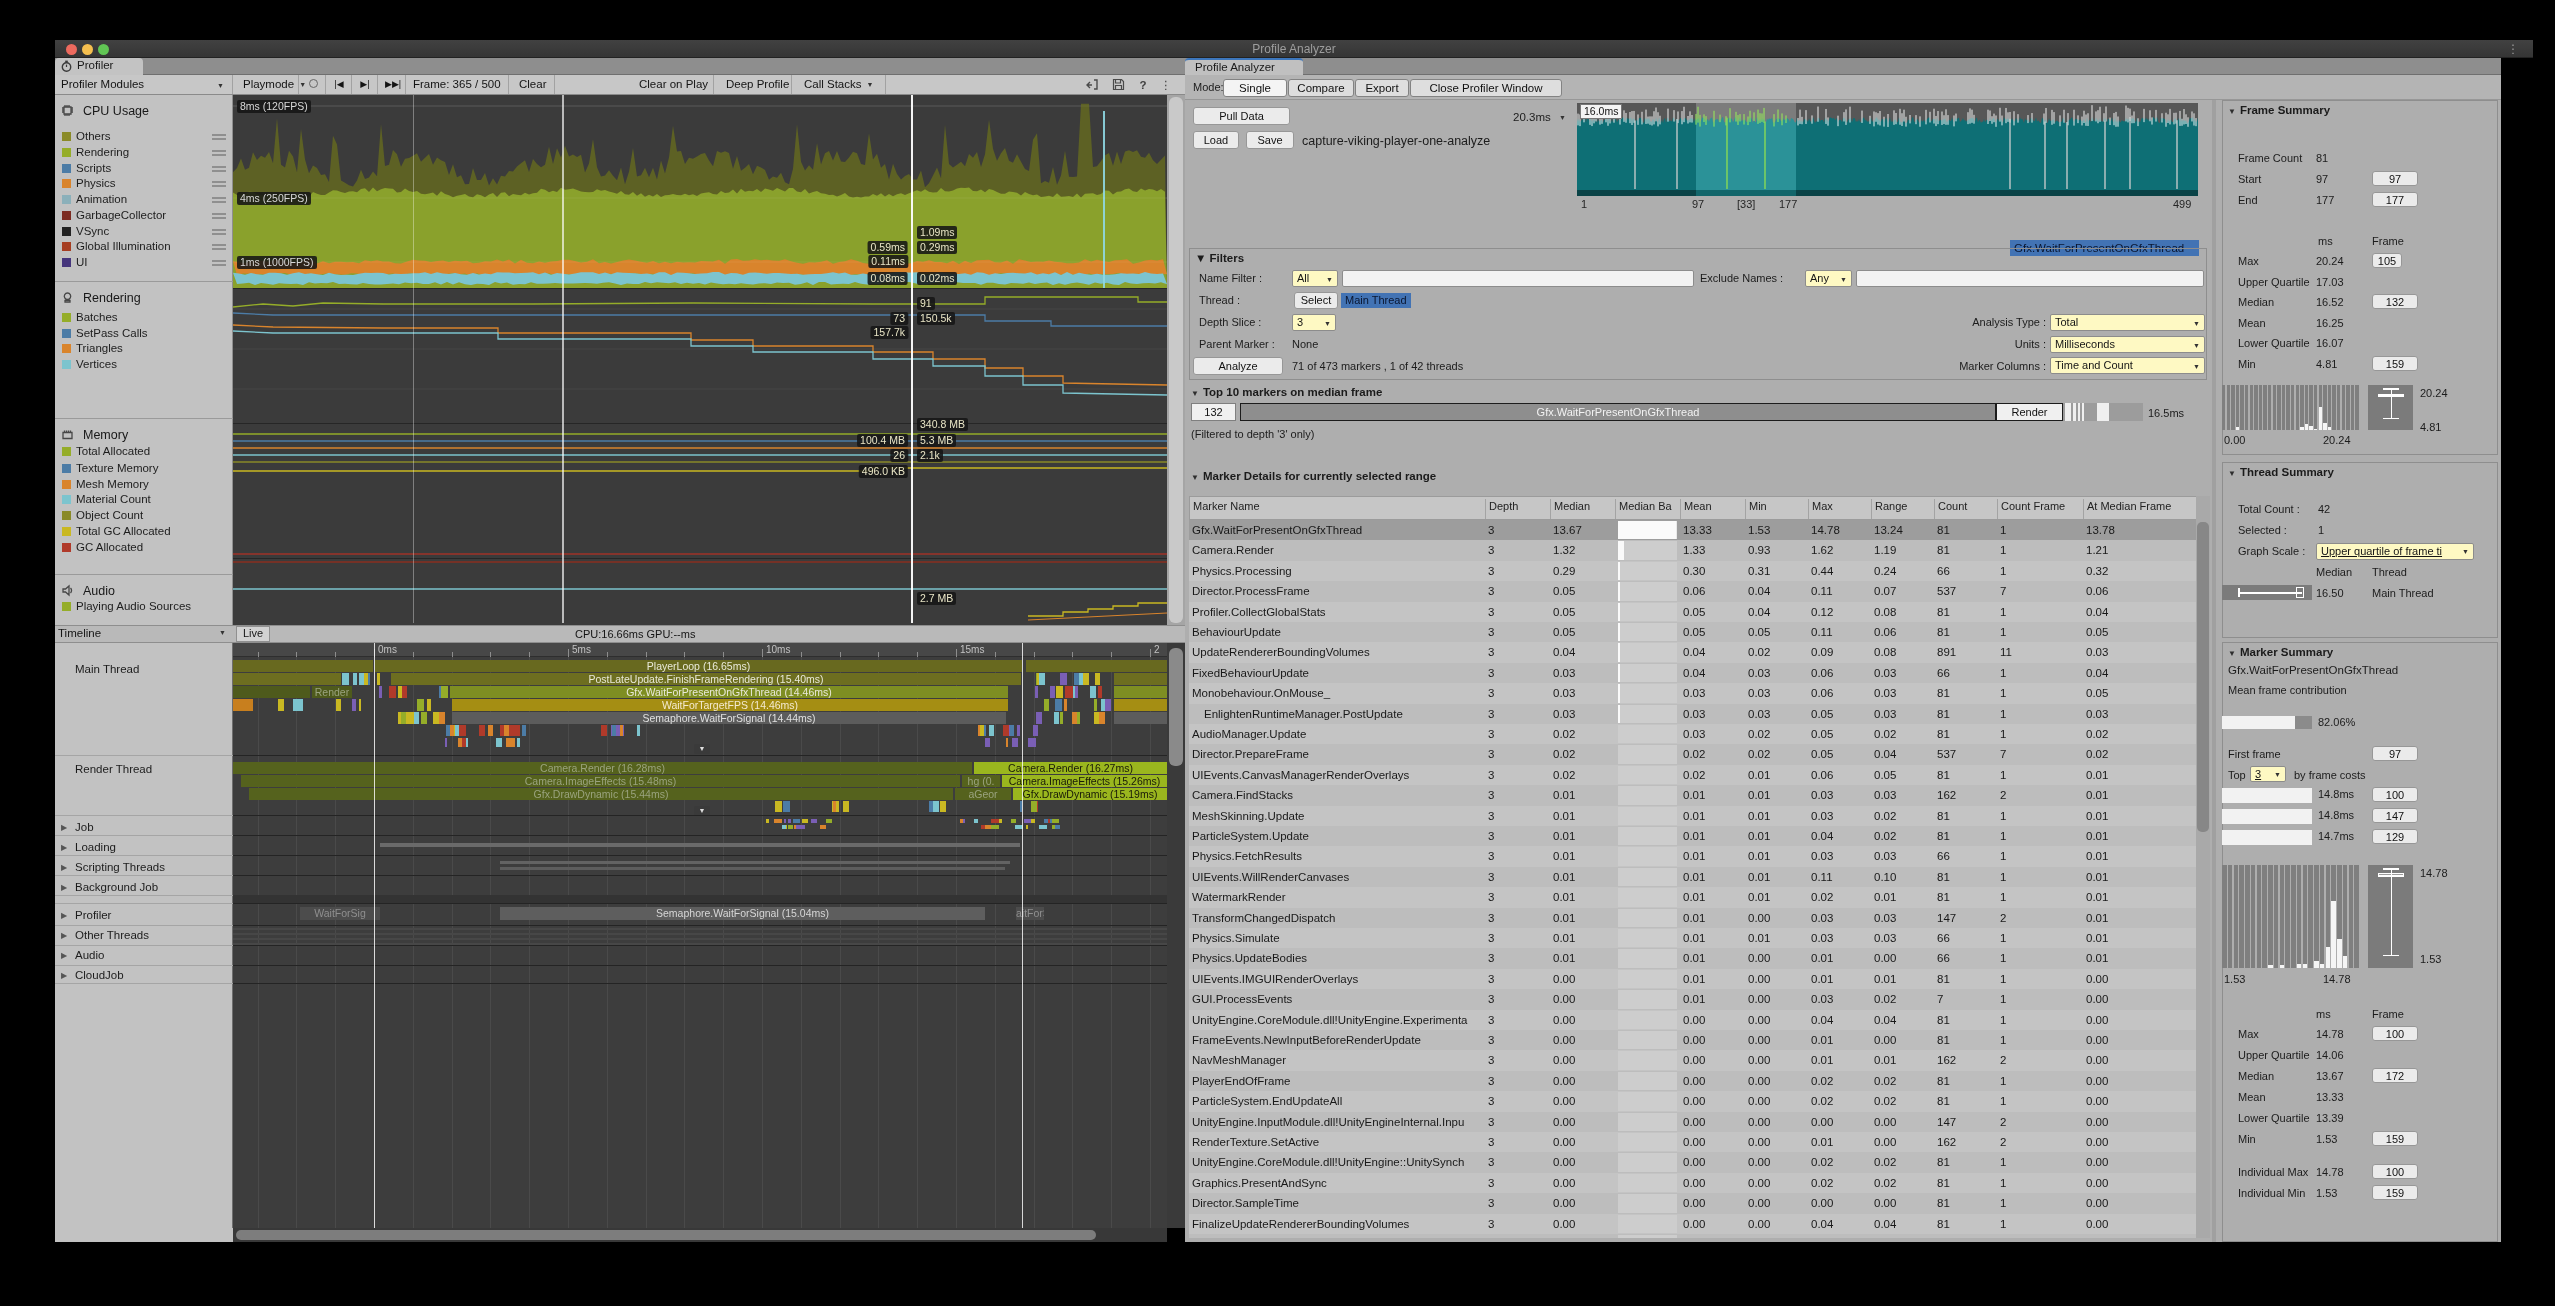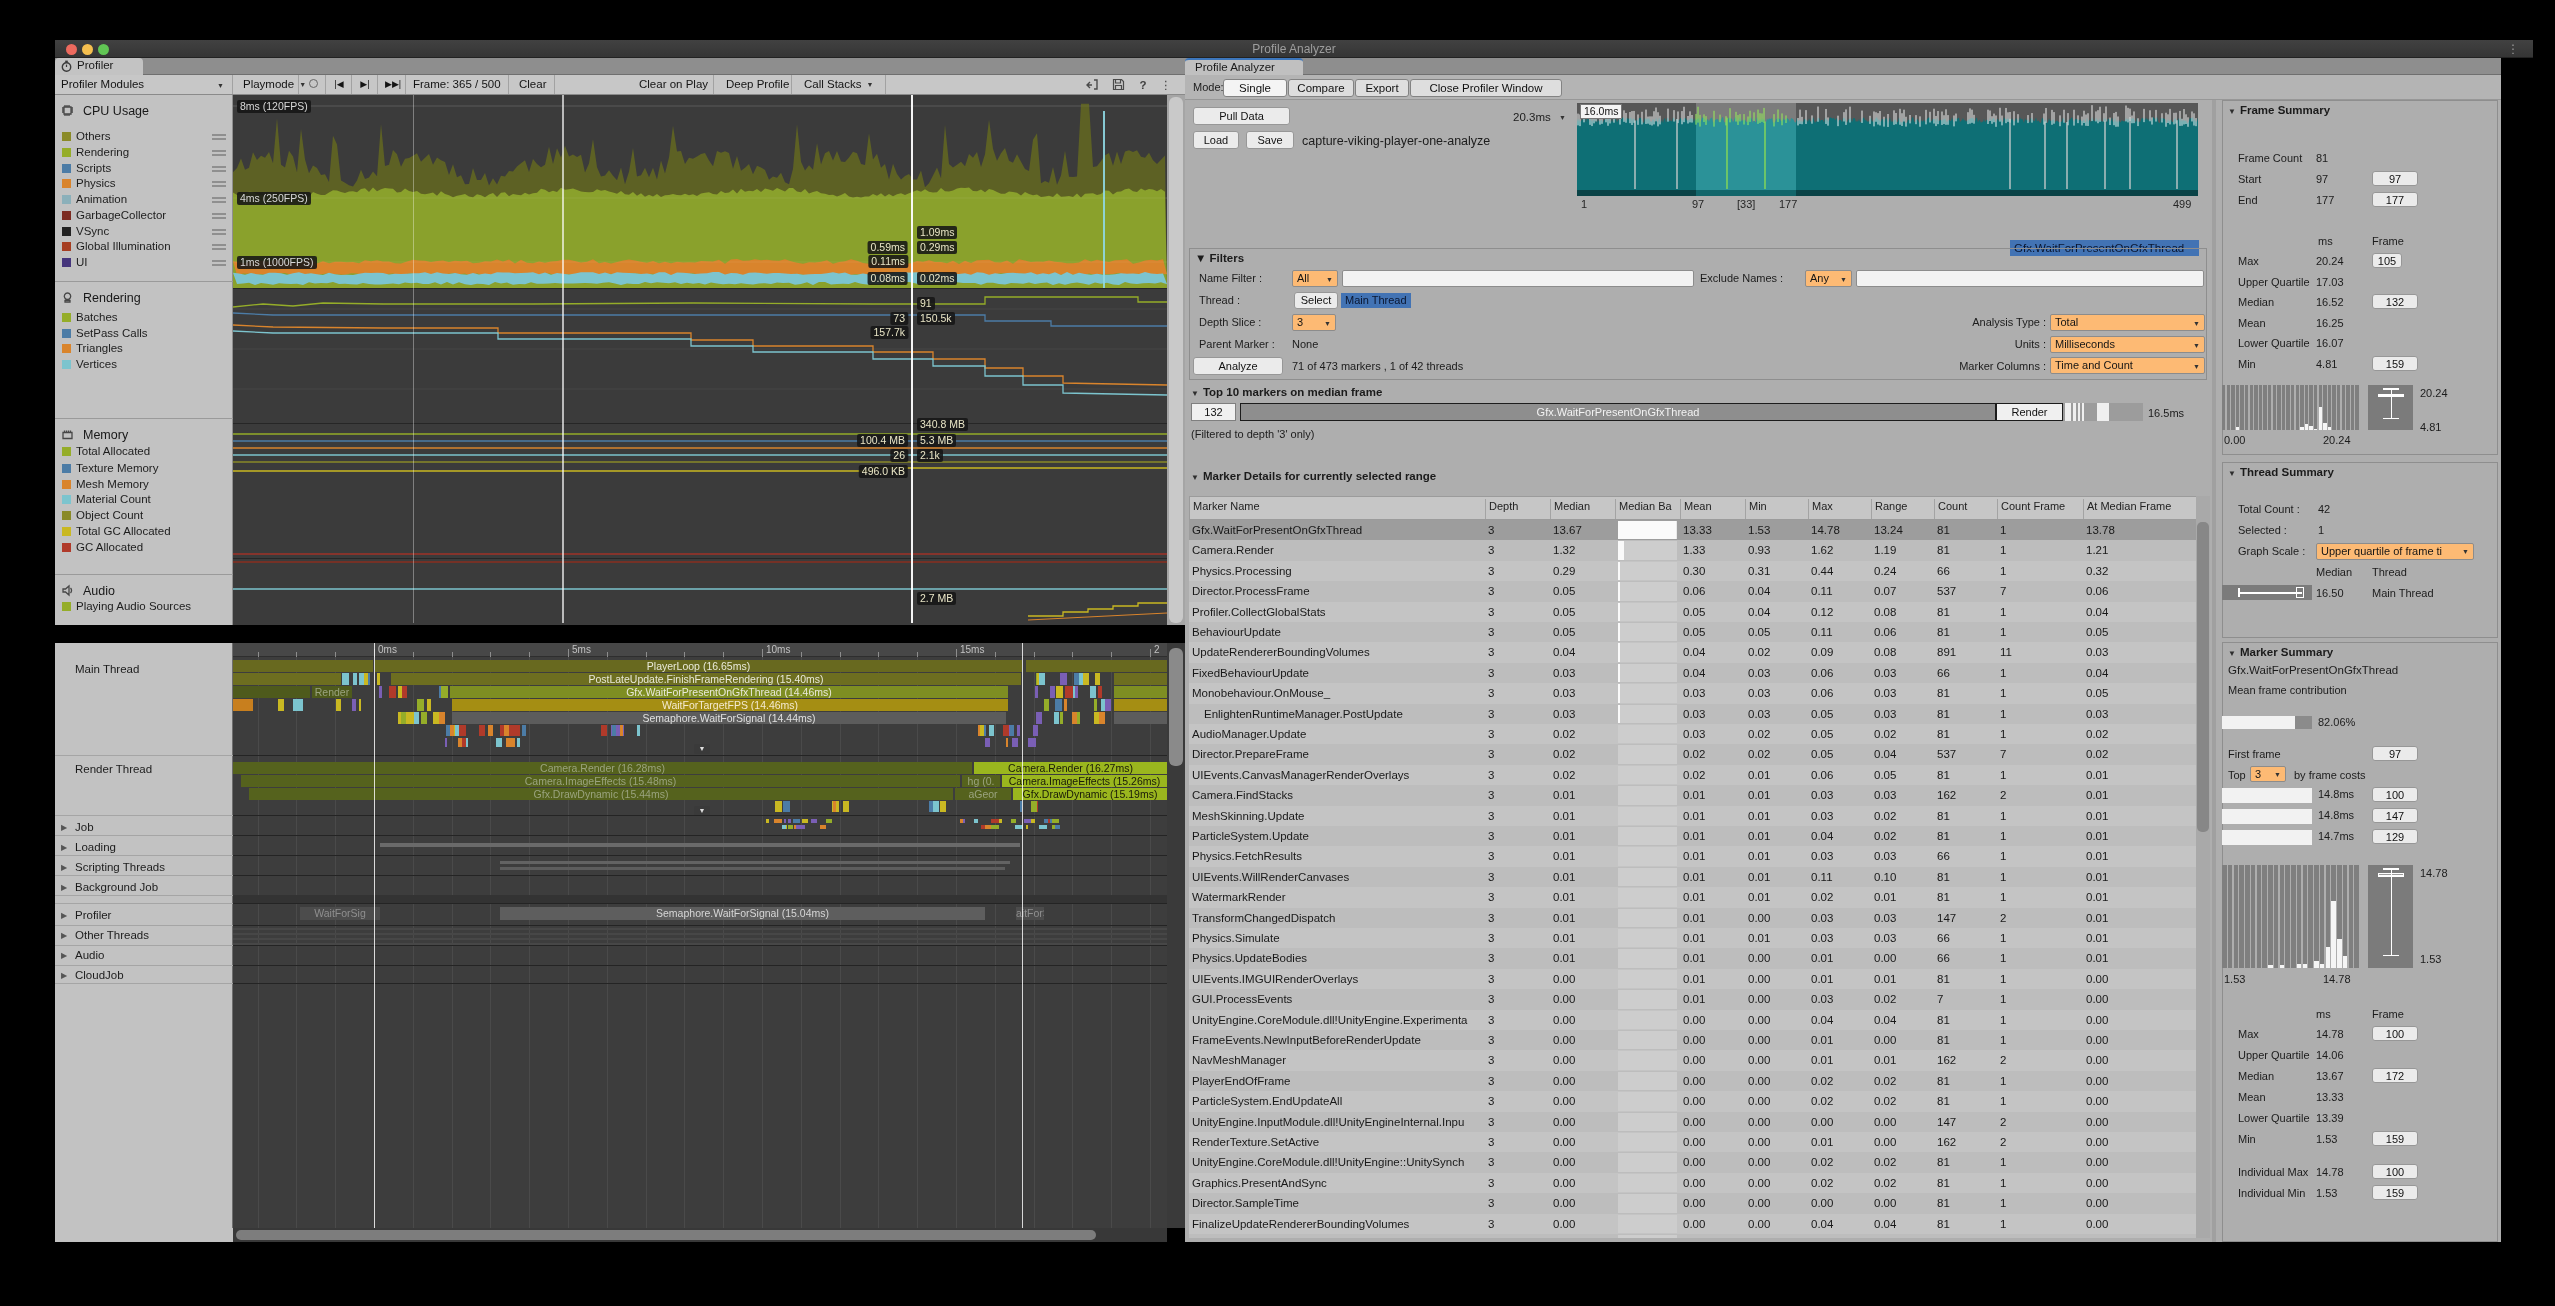--- a/index.html
+++ b/index.html
@@ -19,22 +19,22 @@
   .dd-arrow{display:inline-block;font-size:7px;color:#333;vertical-align:1px;margin-left:5px;}
   .btnw{background:#ebebeb;border:1px solid #979797;border-radius:3px;color:#111;
     font-size:11px;text-align:center;position:absolute;}
   .chip{position:absolute;background:rgba(22,22,22,0.88);color:#e9e5c6;font-size:10.5px;
     line-height:13px;padding:0 3px;border-radius:2px;white-space:nowrap;}
   .panelbox{position:absolute;border:1px solid #8e8e8e;}
   .phead{position:absolute;font-size:11.5px;font-weight:bold;color:#1b1b1b;white-space:nowrap;}
   .fold{font-size:8px;margin-right:4px;color:#2e2e2e;}
   .lbl{position:absolute;font-size:11px;color:#1c1c1c;white-space:nowrap;}
   .val{position:absolute;font-size:11px;color:#1c1c1c;white-space:nowrap;}
-  .dd{position:absolute;background:#fdba74;border:1px solid #8c8c8c;border-radius:2px;
-    font-size:11px;color:#151515;padding:1px 4px;white-space:nowrap;overflow:hidden;}
+  .dd{position:absolute;background:#fef9c3;border:1px solid #8c8c8c;border-radius:2px;
+    font-size:11px;color:#151515;padding:1px 4px;white-space:nowrap;overflow:hidden;text-decoration:underline;}
   .dd .ar{float:right;font-size:7px;margin-top:3px;color:#333;}
   .inp{position:absolute;background:#f2f2f2;border:1px solid #8c8c8c;border-radius:2px;height:17px;}
   .mode-btn{position:absolute;top:79px;height:18px;background:#dedede;border:1px solid #838383;
     border-radius:3px;font-size:11.5px;color:#111;text-align:center;line-height:16px;}
   .tbl-cell{position:absolute;top:0;font-size:11.5px;color:#191919;white-space:nowrap;overflow:hidden;line-height:20px;}
   .ruler-lbl{position:absolute;top:1px;font-size:10px;color:#c2c2c2;}
   .bar{position:absolute;overflow:hidden;font-size:10.5px;text-align:center;white-space:nowrap;}
 </style>
 </head>
 <body>
@@ -270,20 +270,28 @@
         </svg>
       </div>
       <div style="position: absolute; left: 180px; top: 0px; width: 1px; height: 528px; background: rgba(255, 255, 255, 0.35);"></div>
       <div style="position: absolute; left: 329px; top: 0px; width: 1.5px; height: 528px; background: rgba(255, 255, 255, 0.65);"></div>
       <div style="position: absolute; left: 678px; top: 0px; width: 1.5px; height: 528px; background: rgba(255, 255, 255, 0.95);"></div>
     </div>
   <div class="abs" style="left:1167px;top:95px;width:18px;height:530px;background:#a5a5a5;">
     <div class="abs" style="left:2px;top:2px;width:14px;height:526px;background:#c9c9c9;border-radius:6px;"></div>
   </div>
 
+  <div class="abs" style="left:55px;top:625px;width:1130px;height:18px;background:#b9b9b9;border-top:1px solid #8e8e8e;border-bottom:1px solid #8e8e8e;">
+    <div class="abs" style="left:3px;top:1px;width:172px;font-size:11.5px;color:#161616;">
+      <span>Timeline</span>
+      <span class="dd-arrow" style="position:absolute;right:4px;top:2px;">▼</span>
+    </div>
+    <div class="abs" style="left:181px;top:0px;width:34px;height:16px;background:#d2d2d2;border:1px solid #909090;text-align:center;font-size:11px;color:#161616;">Live</div>
+    <div class="abs" style="left:520px;top:2px;font-size:11px;color:#141414;">CPU:16.66ms  GPU:--ms</div>
+  </div>
 
   <div id="track-names" class="abs" style="left:55px;top:643px;width:178px;height:585px;background:#c2c2c2;border-right:1px solid #6e6e6e;">
       <div style="position: absolute; left: 0px; top: 19px; width: 178px; height: 16px;">
         <div style="position: absolute; left: 20px; top: 1px; font-size: 11.5px; color: rgb(28, 28, 28); white-space: nowrap;">Main Thread</div>
       </div>
       <div style="position: absolute; left: 0px; top: 119px; width: 178px; height: 16px;">
         <div style="position: absolute; left: 20px; top: 1px; font-size: 11.5px; color: rgb(28, 28, 28); white-space: nowrap;">Render Thread</div>
       </div>
       <div style="position: absolute; left: 0px; top: 177px; width: 178px; height: 16px;">
         <div style="position: absolute; left: 6px; top: 3px; font-size: 8px; color: rgb(85, 85, 85);">▶</div>

